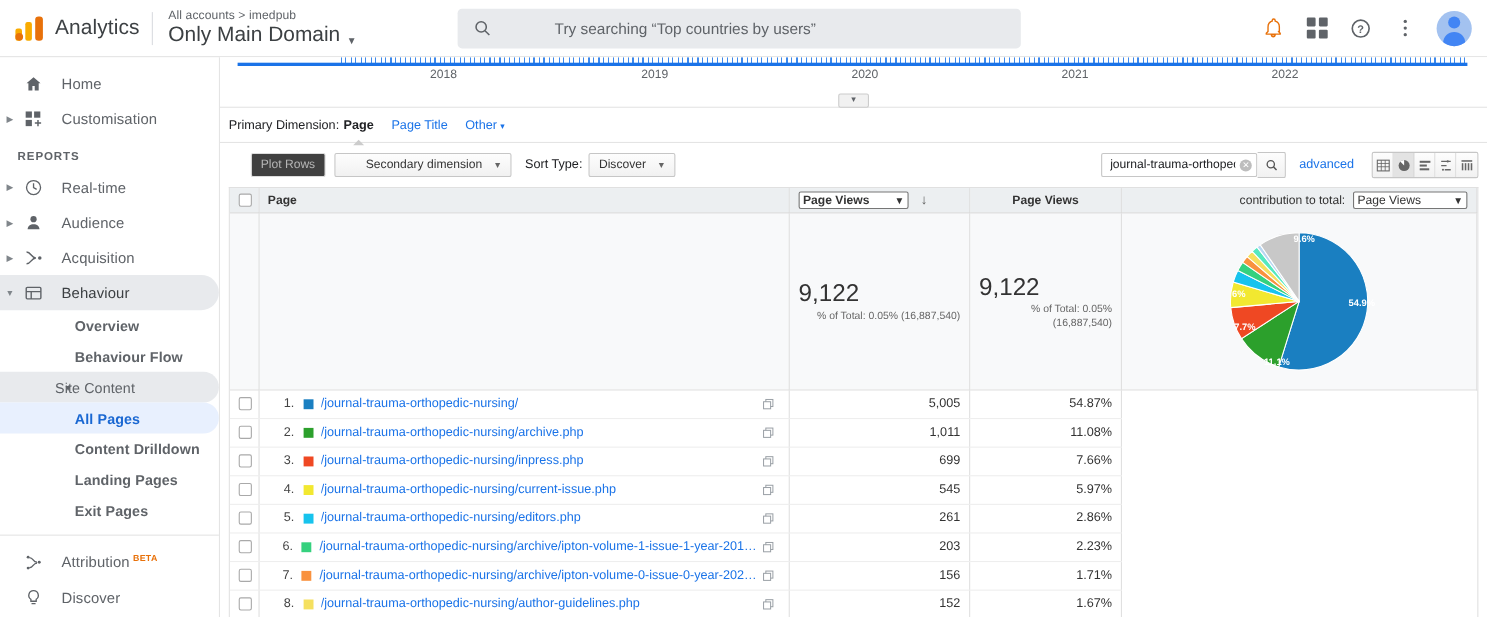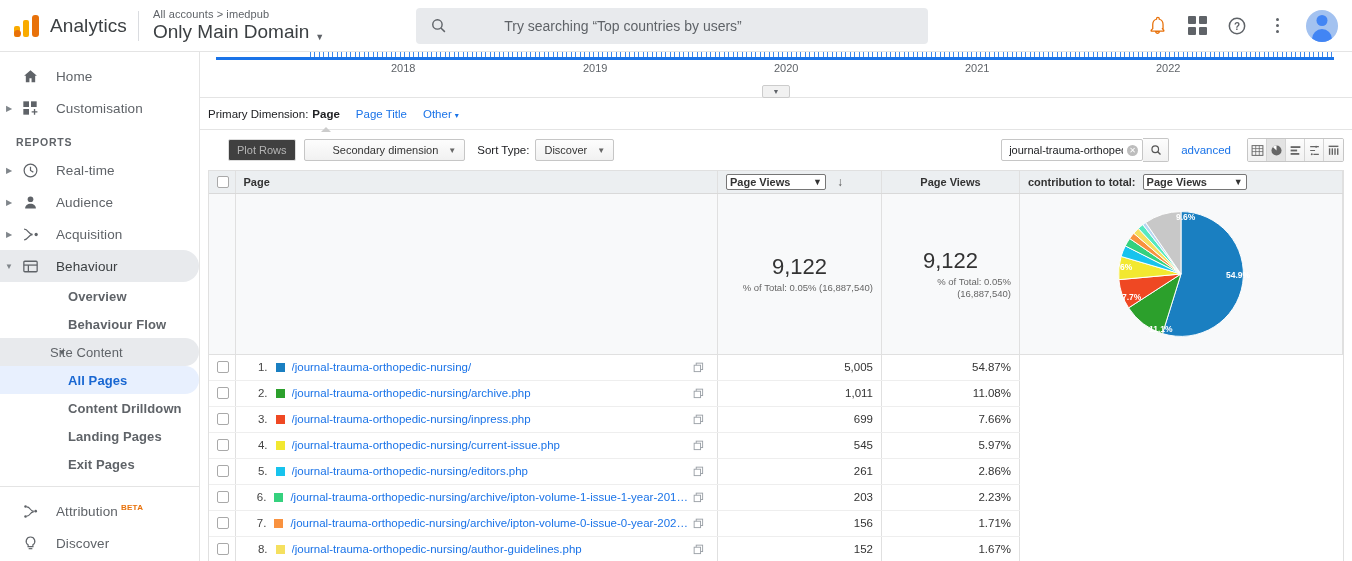--- a/index.html
+++ b/index.html
@@ -140,21 +140,21 @@
   .col-chk { width:26px; }
   .col-m1 { width:164px; }
   .col-m2 { width:138px; }
   .col-pie { width:323px; }
   .chk { width:12px; height:12px; border:1px solid #a9a9a9; border-radius:2px; background:#fff; display:inline-block; vertical-align:middle; cursor:pointer; }
   .selcell { background:#fff; border-radius:2px; border:1px solid #767676; font-size:11px; padding:1px 3px;
      display:inline-flex; align-items:center; justify-content:space-between; width:100px; }
   .selcell .sc { font-size:9px; margin-left:6px; }
   .sortarrow { margin-left:8px; color:#555; font-size:12px; }
   .tot-row td { background:#f8f9fa; height:60px; vertical-align:middle; padding:0 8px; border-bottom:1px solid #e0e0e0; }
-  .tot-big { font-size:22px; color:#333; text-align:center; font-weight:300; }
+  .tot-big { font-size:22px; color:#333; text-align:left; font-weight:300; }
   .tot-sub { font-size:9.5px; color:#666; text-align:right; margin-top:2px; line-height:1.25; }
   .dt-row td { height:26px; font-size:11.5px; border-bottom:1px solid #eee; padding:0 8px; background:#fff; }
   .swatch { width:9px; height:9px; margin-right:7px; flex:0 0 9px; display:inline-block; }
   .plink { color:#1a73e8; text-decoration:none; cursor:pointer; white-space:nowrap; overflow:hidden; text-overflow:ellipsis; }
   .extico { margin-left:auto; color:#9aa0a6; flex:0 0 14px; display:flex; }
   .num { text-align:right; font-size:11.5px; color:#333; }
   td.pagecol { padding-left:0; }
   .cell-flex { display:flex; align-items:center; width:100%; padding-right:2px; }
   .cell-flex .idxn { width:32px; text-align:right; margin-right:8px; color:#444; }
 
@@ -461,21 +461,21 @@
           <th><span class="chk"></span></th>
           <th>Page</th>
           <th style="text-align:left;">
             <span class="selcell">
               <span>Page Views</span>
                   <span class="sc">▼</span>
             </span>
             <span class="sortarrow">↓</span>
           </th>
           <th style="text-align:center;">Page Views</th>
-          <th style="text-align:left; font-weight:bold;">
+          <th style="text-align:right; font-weight:normal;">
             <span>contribution to total:</span>
             <span class="selcell" style="width:104px; margin-left:4px;">
               <span>Page Views</span>
                   <span class="sc">▼</span>
             </span>
           </th>
         </tr>
 
         <tr class="tot-row">
           <td></td>

